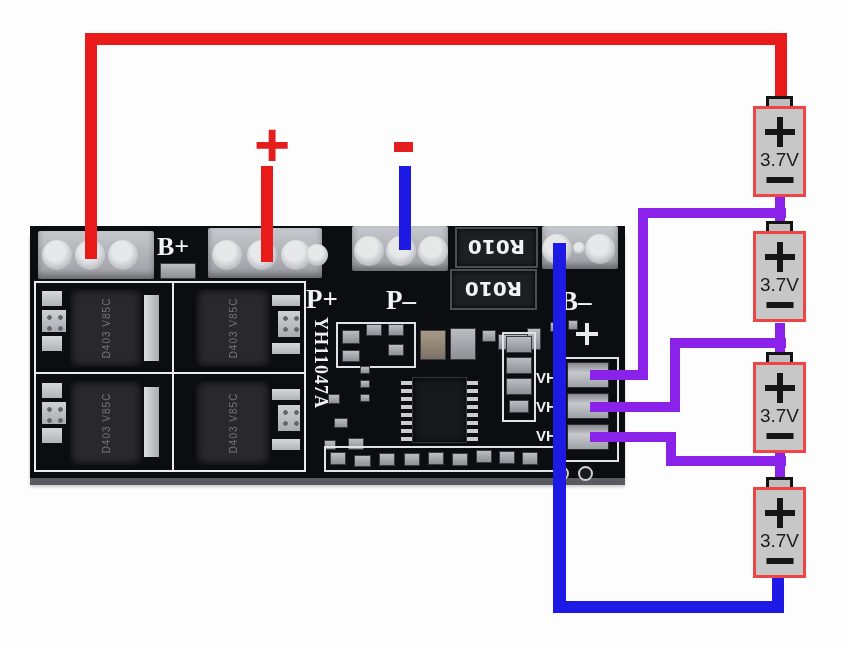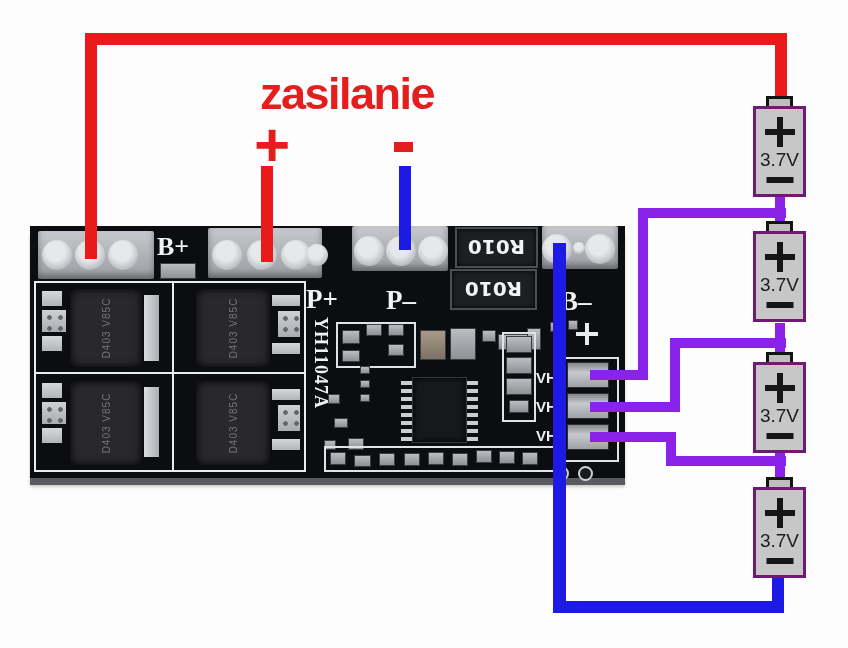--- a/index.html
+++ b/index.html
@@ -54,33 +54,32 @@
           border:1px solid #2c2e33;box-sizing:border-box;}
   .crossbar{position:absolute;background:#e8eaee;}
   .ring{position:absolute;width:11px;height:11px;border:2px solid #cfd1d6;border-radius:50%;
         background:#1a1b1f;box-sizing:content-box;}
 
   
   .battery{position:absolute;left:753px;width:53px;z-index:30;}
   .bat-cap{position:absolute;left:13px;top:0;width:27px;height:14px;background:#bfbfbf;
            border:3px solid #141414;box-sizing:border-box;}
   .bat-body{position:absolute;left:0;top:10px;width:53px;height:91px;background:#c7c7c7;
-            border:3px solid #701a75;box-sizing:border-box;}
+            border:3px solid #ef4444;box-sizing:border-box;}
   .bplus{position:absolute;left:50%;top:8px;width:30px;height:30px;transform:translateX(-50%);}
   .bplus:before{content:"";position:absolute;left:0;top:12px;width:30px;height:6px;background:#161616;}
   .bplus:after{content:"";position:absolute;left:12px;top:0;width:6px;height:30px;background:#161616;}
   .bvolt{position:absolute;left:0;right:0;top:40px;text-align:center;font-size:19px;color:#1c1c1c;}
   .bminus{position:absolute;left:50%;bottom:11px;width:27px;height:6px;background:#161616;transform:translateX(-50%);}
 </style>
 </head>
 <body>
 
 <div class="stage">
 
-  <div class="cap-title">zasilanie</div>
   <div class="cap-plus">+</div>
   <div class="cap-minus"></div>
 
   <div class="w red z20" style="left:85px;top:33px;width:12px;height:226px"></div>
   <div class="w red z20" style="left:85px;top:33px;width:702px;height:12px"></div>
   <div class="w red z20" style="left:775px;top:33px;width:12px;height:64px"></div>
   <div class="w red z20" style="left:261px;top:166px;width:12px;height:96px"></div>
 
   <div class="w blue z20" style="left:399px;top:166px;width:12px;height:84px"></div>
   <div class="w blue z20" style="left:553px;top:243px;width:13px;height:370px"></div>

